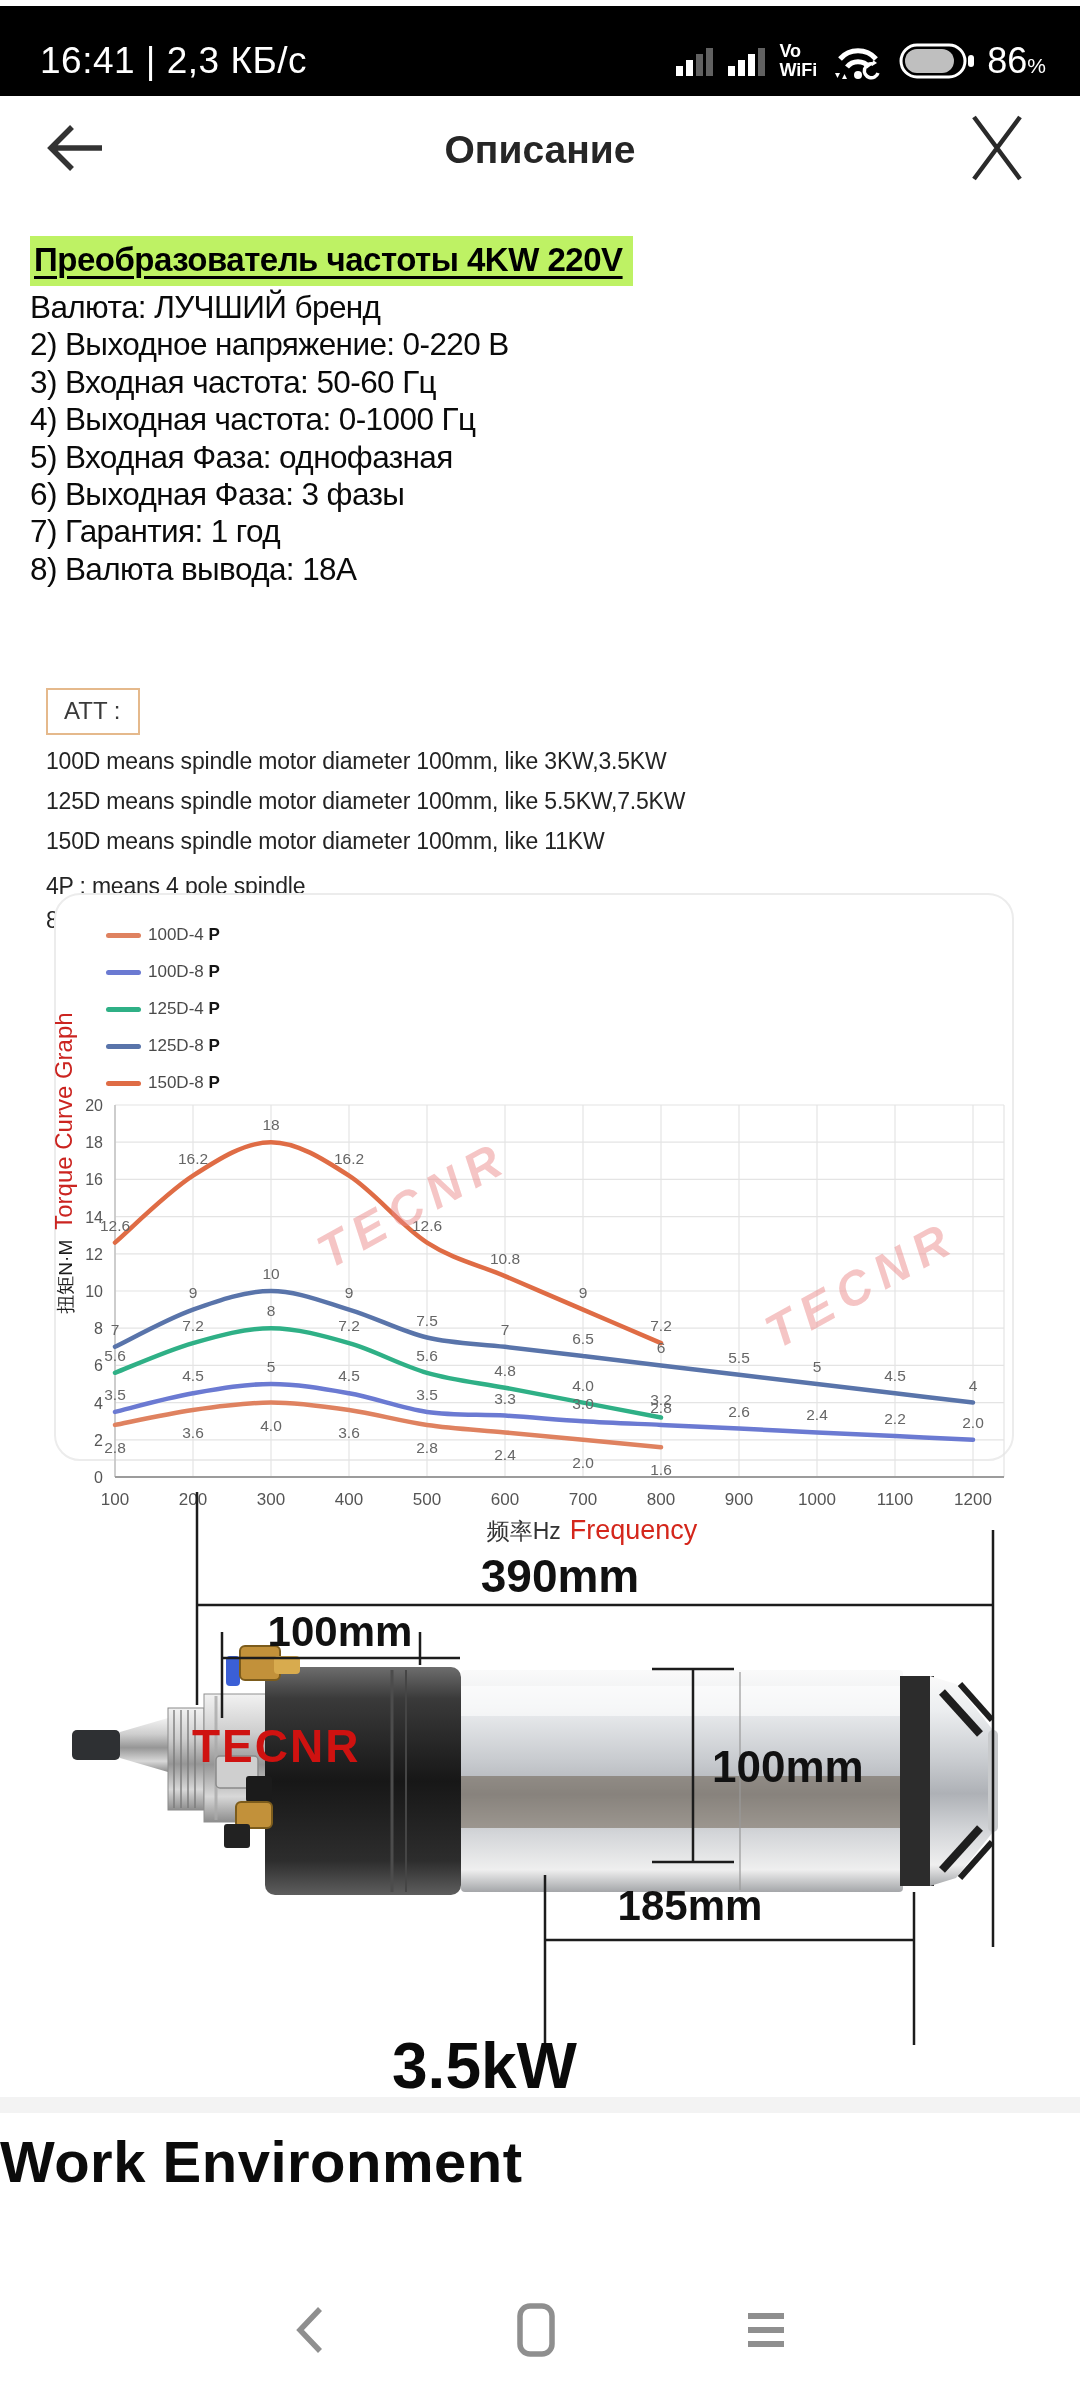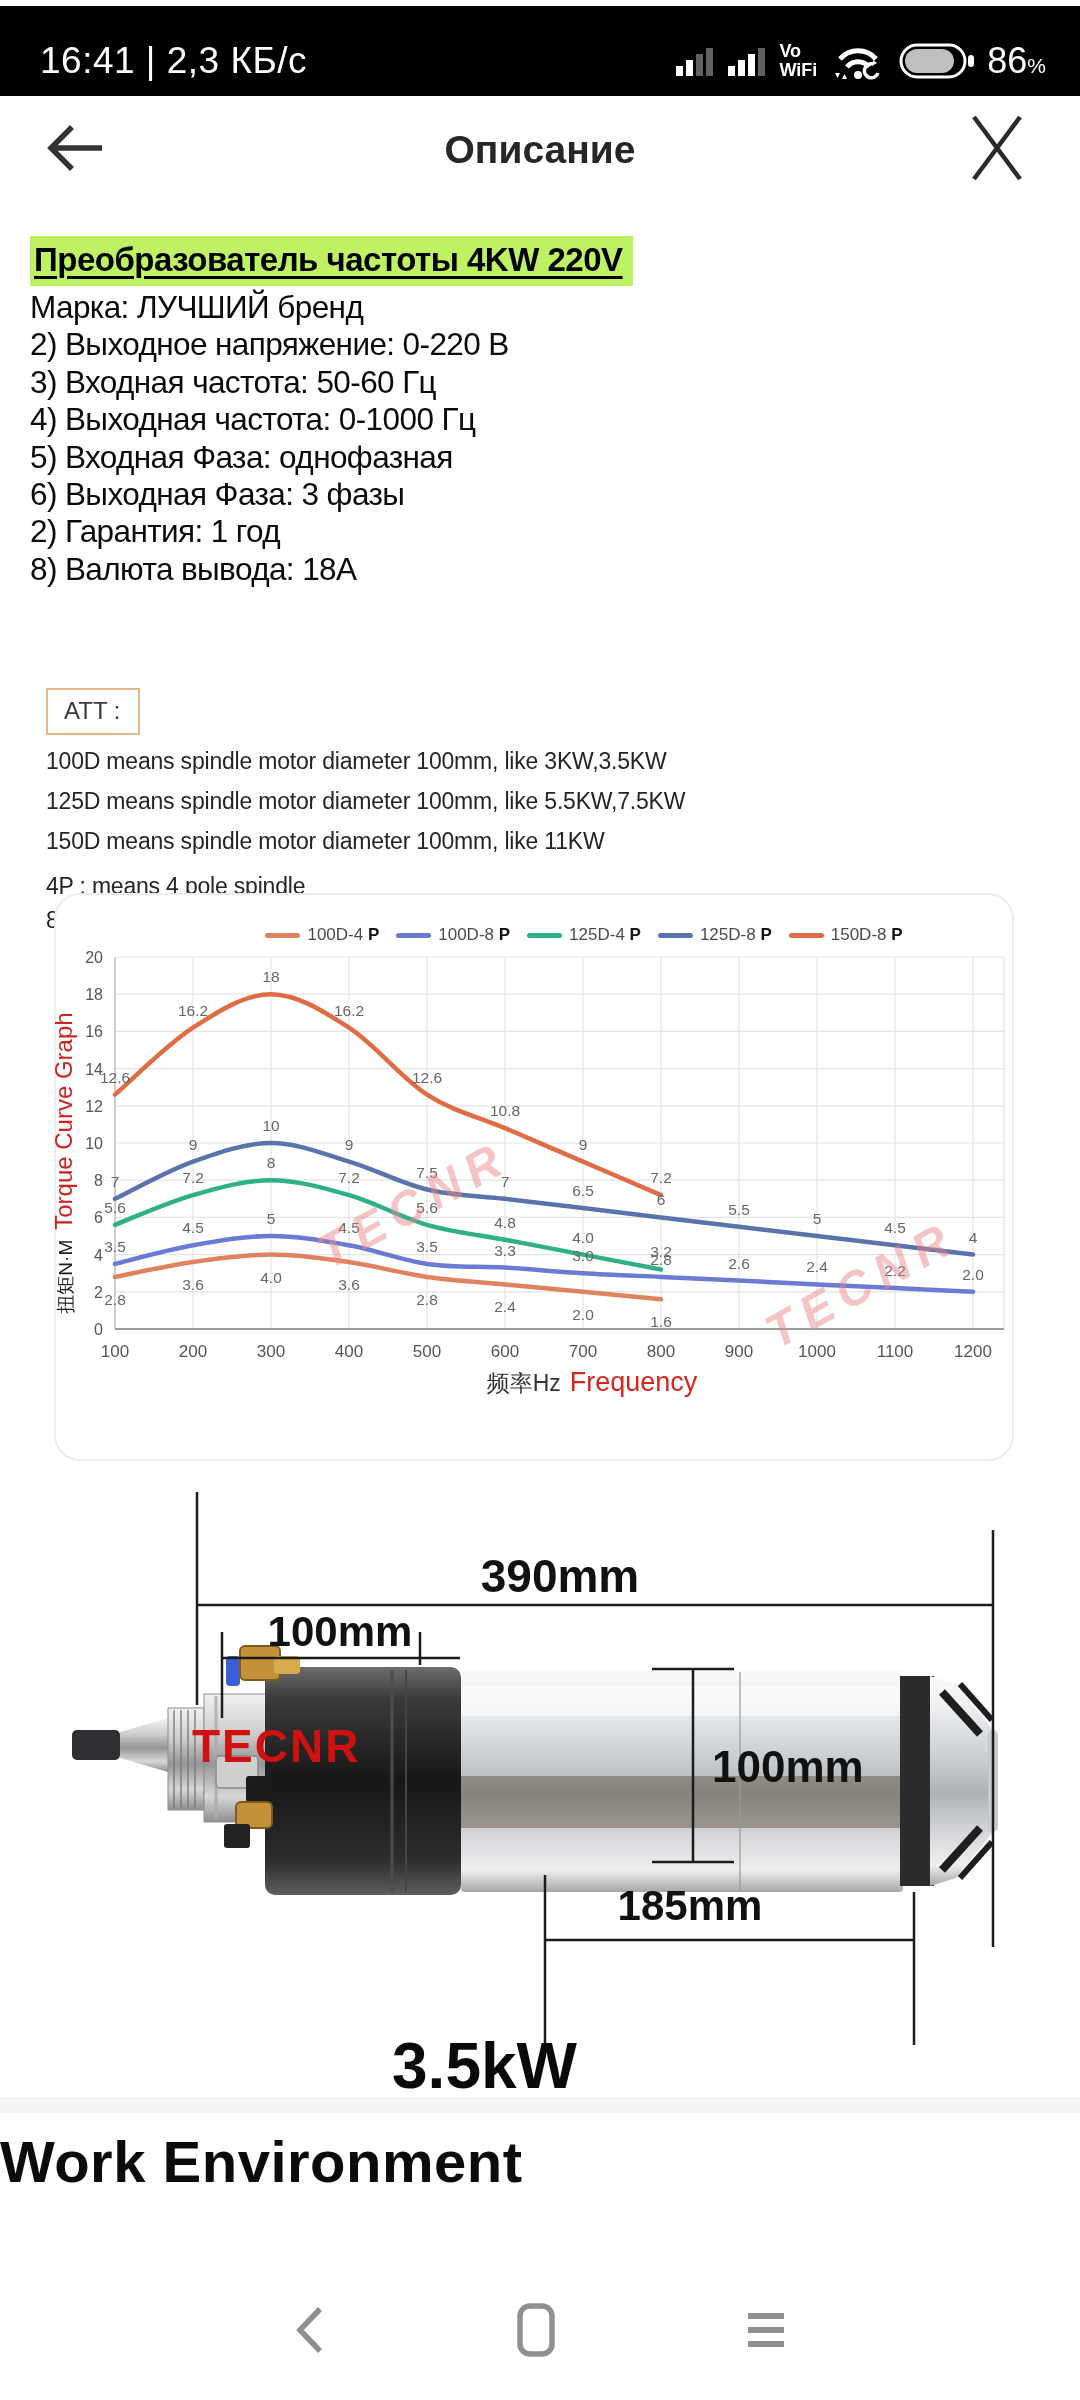--- a/index.html
+++ b/index.html
@@ -34,22 +34,22 @@
   .att-box{display:inline-block;border:2px solid #e5b98c;padding:7px 18px 8px 16px;
            font-size:24px;color:#3a3a3a;}
   .att-notes{margin-top:12px;}
   .att-note{font-size:23px;color:#242424;margin-top:13px;letter-spacing:-.2px;}
   .att-note:nth-child(4){margin-top:18px;}
   .att-note:nth-child(5){margin-top:7px;}
 
   
   .chart-card{position:absolute;top:893px;left:54px;width:960px;height:568px;background:#fff;
               border:2px solid #ececec;border-radius:26px;box-sizing:border-box;}
-  .legend{display:flex;justify-content:center;align-items:flex-end;gap:17px;margin-top:30px;
-          transform:translateX(50px);}
+  .legend{display:flex;justify-content:center;align-items:flex-start;gap:17px;margin-top:30px;
+          transform:translateX(50px);flex-direction:column;}
   .legend-item{display:flex;align-items:center;gap:7px;font-size:17px;color:#4a4a4a;}
   .legend-line{width:35px;height:5px;border-radius:2.5px;}
   .legend-item b{color:#141414;}
   .plot-svg{display:block;margin:6px auto 0 auto;}
   .x-title{text-align:center;margin-top:-4px;transform:translateX(58px);white-space:nowrap;}
   .x-title .cn{font-size:23px;color:#333;}
   .x-title .en{font-size:27px;color:#d4261b;margin-left:9px;}
   .ylab{position:absolute;left:-212px;top:248px;width:440px;height:40px;line-height:40px;
         text-align:center;transform:rotate(-90deg);pointer-events:none;white-space:nowrap;}
   .ylab .cn{font-size:19px;color:#1c1c1c;margin-right:10px;}
@@ -118,27 +118,27 @@
   <span class="h-title">Описание</span>
   <span class="icon-btn close-btn">
     <svg width="62" height="74" viewBox="0 0 62 74">
       <path d="M8 6 L54 68 M54 6 L8 68" fill="none" stroke="#2a2a2a" stroke-width="4.5"></path>
     </svg>
   </span>
 </div>
 
 <div class="product">
   <span class="p-title">Преобразователь частоты 4KW 220V</span>
-  <div class="p-line">Марка: ЛУЧШИЙ бренд</div>
+  <div class="p-line">Валюта: ЛУЧШИЙ бренд</div>
   <div class="p-line">2) Выходное напряжение: 0-220 В</div>
   <div class="p-line">3) Входная частота: 50-60 Гц</div>
   <div class="p-line">4) Выходная частота: 0-1000 Гц</div>
   <div class="p-line">5) Входная Фаза: однофазная</div>
   <div class="p-line">6) Выходная Фаза: 3 фазы</div>
-  <div class="p-line">2) Гарантия: 1 год</div>
+  <div class="p-line">7) Гарантия: 1 год</div>
   <div class="p-line">8) Валюта вывода: 18А</div>
 </div>
 
 <div class="att">
   <span class="att-box">ATT :</span>
   <div class="att-notes">
     <div class="att-note">100D means spindle motor diameter 100mm, like 3KW,3.5KW</div>
     <div class="att-note">125D means spindle motor diameter 100mm, like 5.5KW,7.5KW</div>
     <div class="att-note">150D means spindle motor diameter 100mm, like 11KW</div>
     <div class="att-note">4P : means 4 pole spindle</div>

